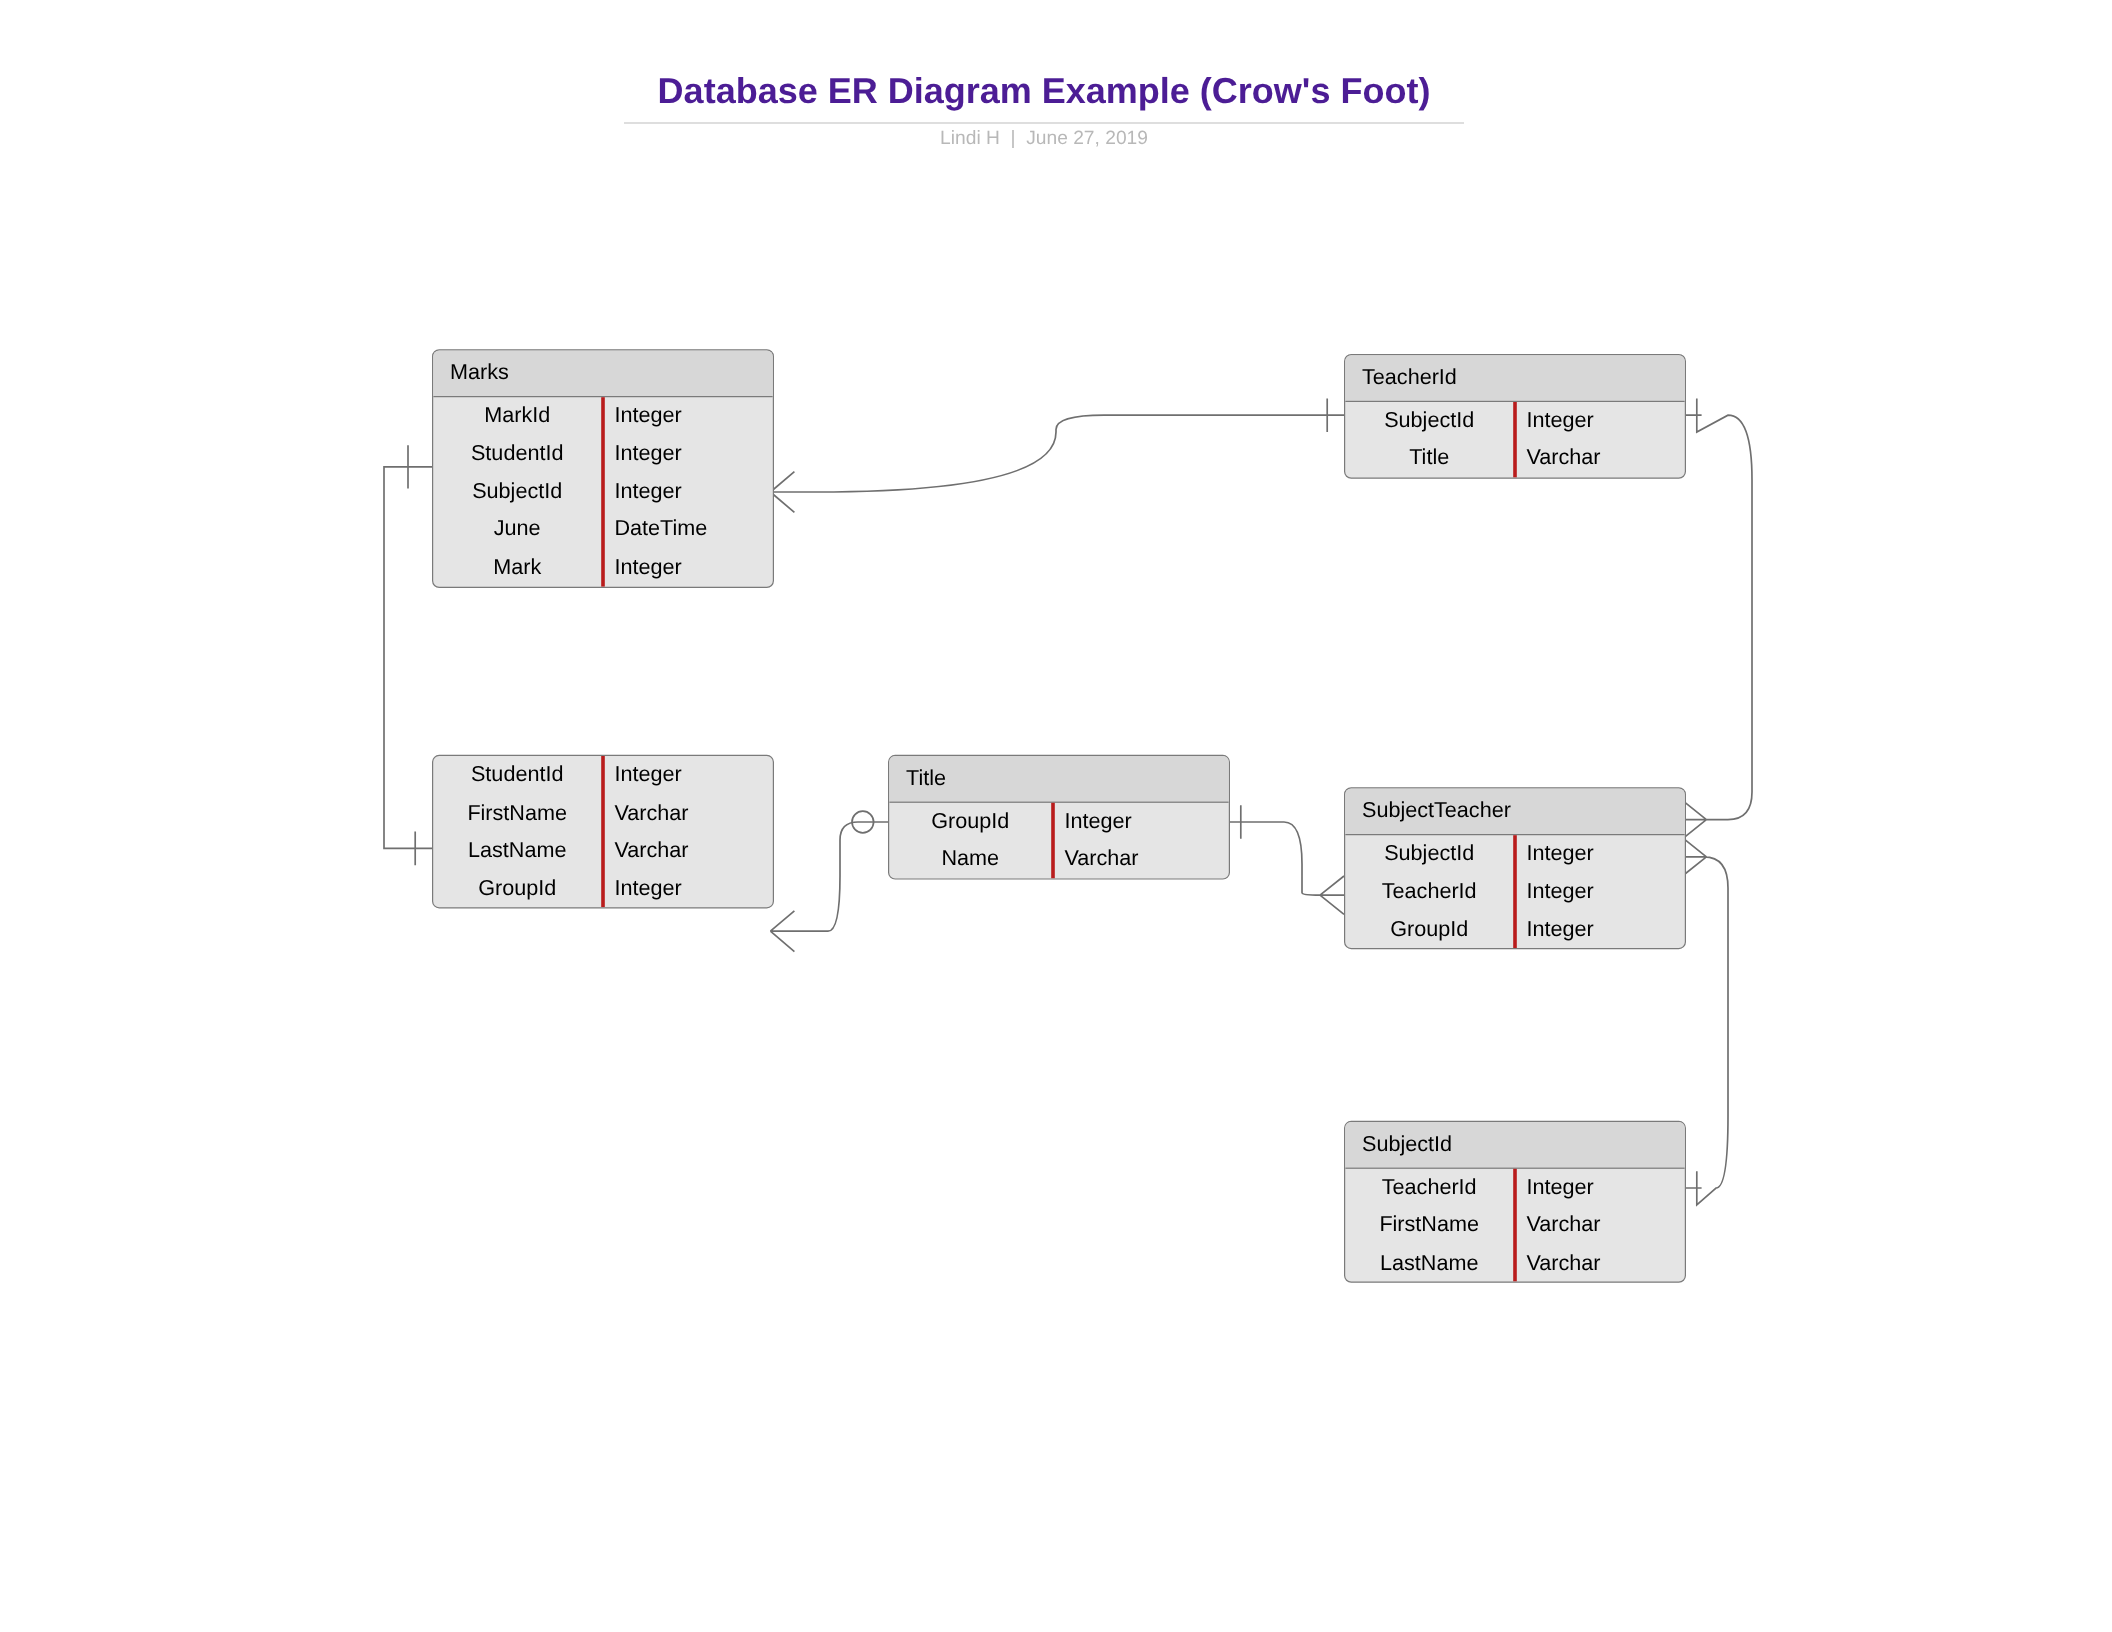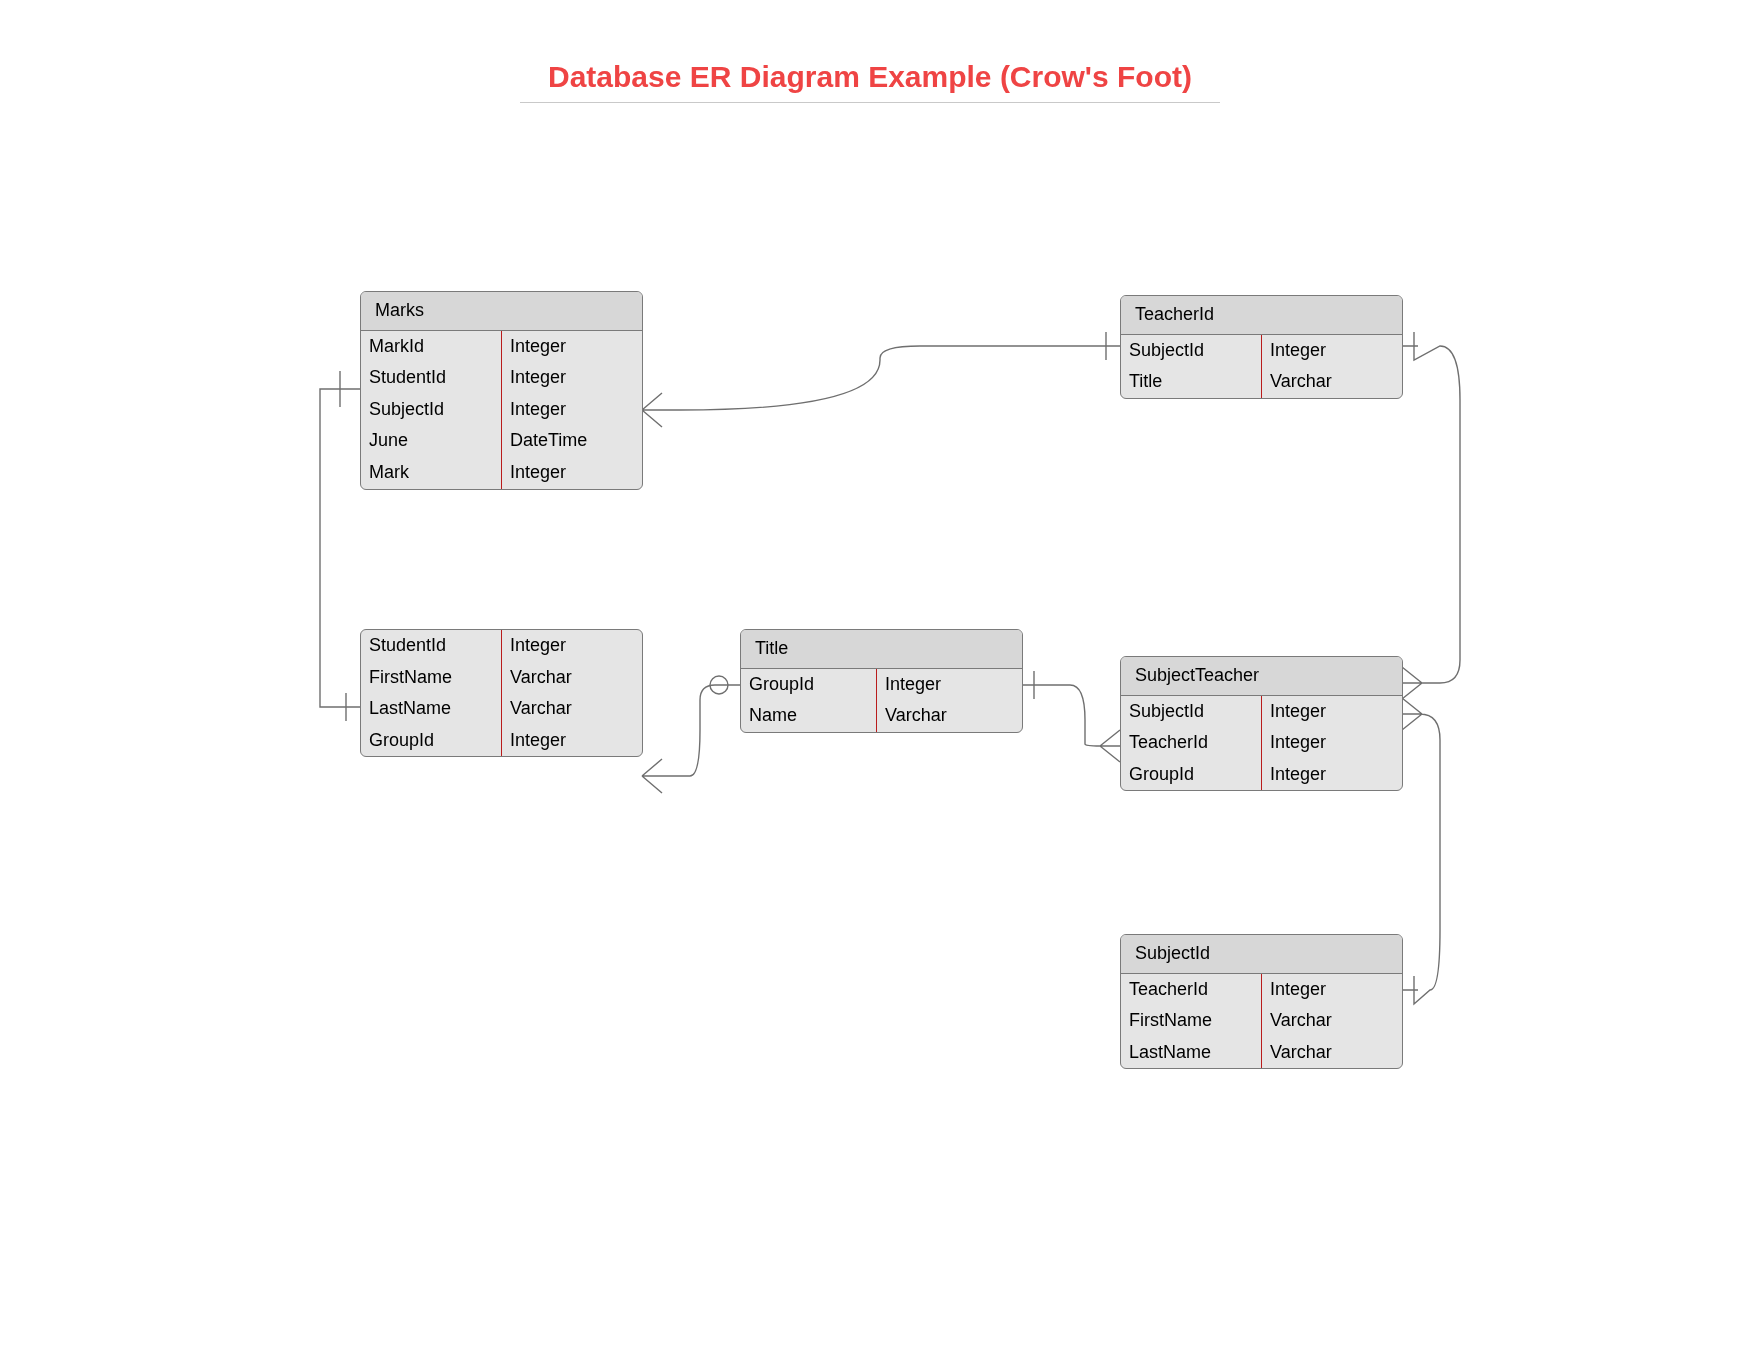--- a/index.html
+++ b/index.html
@@ -20,21 +20,21 @@
     position: absolute;
     left: 520px;
     top: 60px;
     width: 700px;
     text-align: center;
   }
   .title-block h1 {
     margin: 0;
     font-size: 30px;
     font-weight: bold;
-    color: #ef4444;
+    color: #4c1d95;
   }
   .title-rule {
     border: none;
     border-top: 1px solid #c9c9c9;
     margin: 8px 0 4px 0;
   }
   .subtitle {
     font-size: 16px;
     color: #b8b8b8;
   }
@@ -55,21 +55,22 @@
     font-size: 18px;
   }
   .entity-body {
     display: flex;
   }
   .col {
     display: flex;
     flex-direction: column;
   }
   .col.left {
-    border-right: 1px solid #b91c1c;
+    border-right: 3px solid #b91c1c;
+    align-items: center;
   }
   .cell {
     padding: 5px 8px 5px 8px;
     white-space: nowrap;
   }
   svg.connectors {
     position: absolute;
     left: 0;
     top: 0;
     width: 1760px;
@@ -85,20 +86,25 @@
   }
 </style>
 </head>
 <body>
 
 <div class="canvas">
 
   <div class="title-block">
     <h1>Database ER Diagram Example (Crow's Foot)</h1>
     <hr class="title-rule">
+    <div class="subtitle">
+      <span>Lindi H</span>
+      <span> &nbsp;|&nbsp; </span>
+      <span>June 27, 2019</span>
+    </div>
   </div>
 
   <svg class="connectors">
 
     <path d="M 360 389 L 340 389 L 340 371 M 340 389 L 340 407
              M 340 389 L 320 389
              L 320 707 L 360 707
              M 346 707 L 346 693 L 346 721"></path>
 
     <path d="M 642 410

